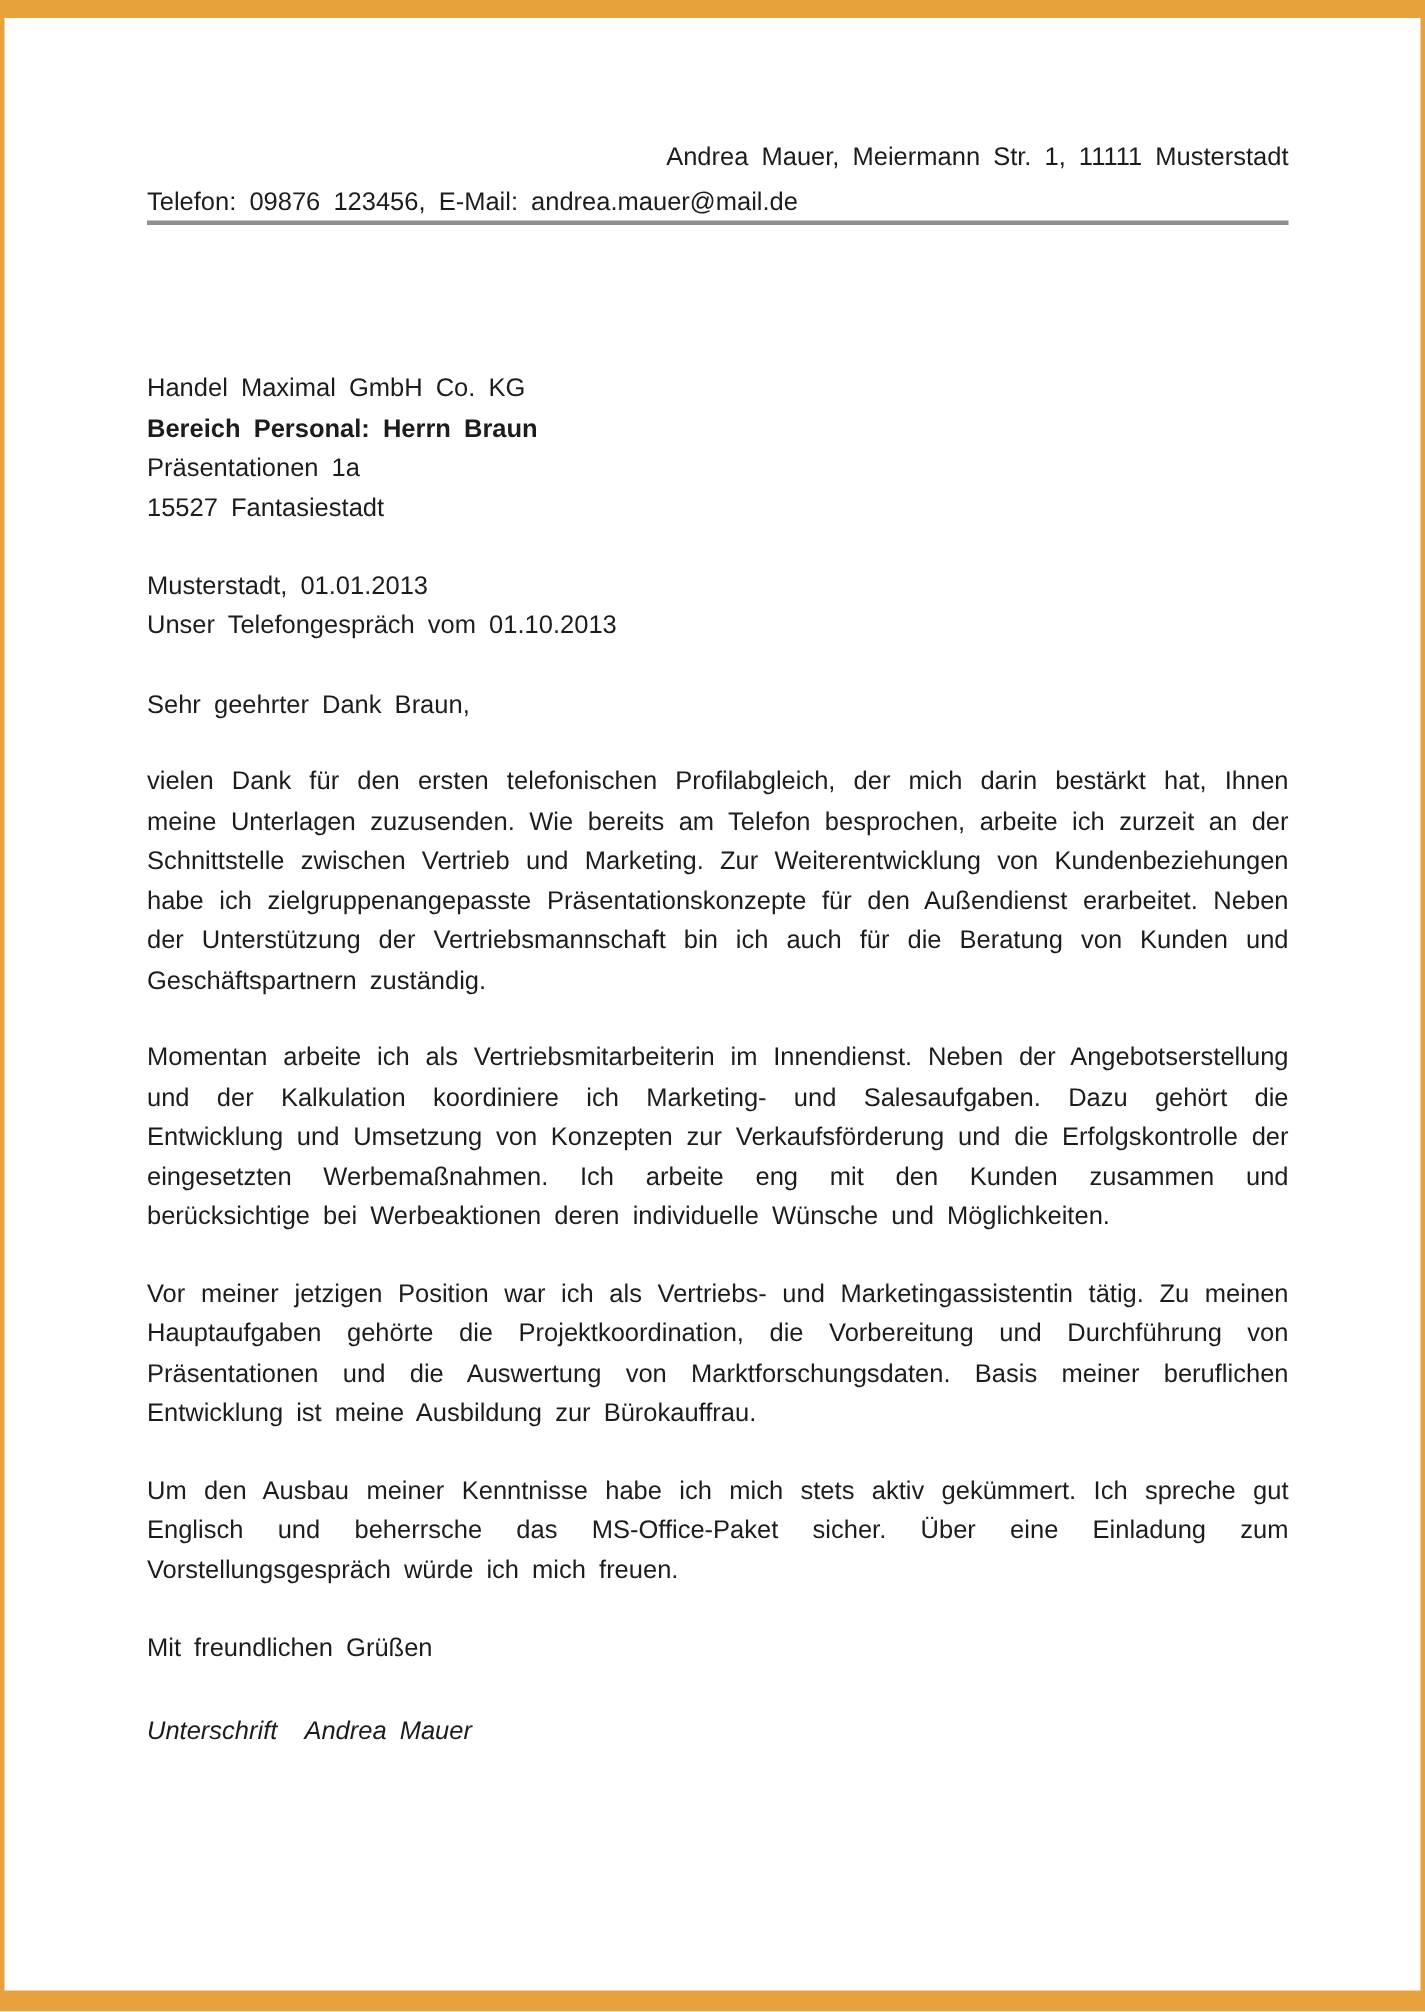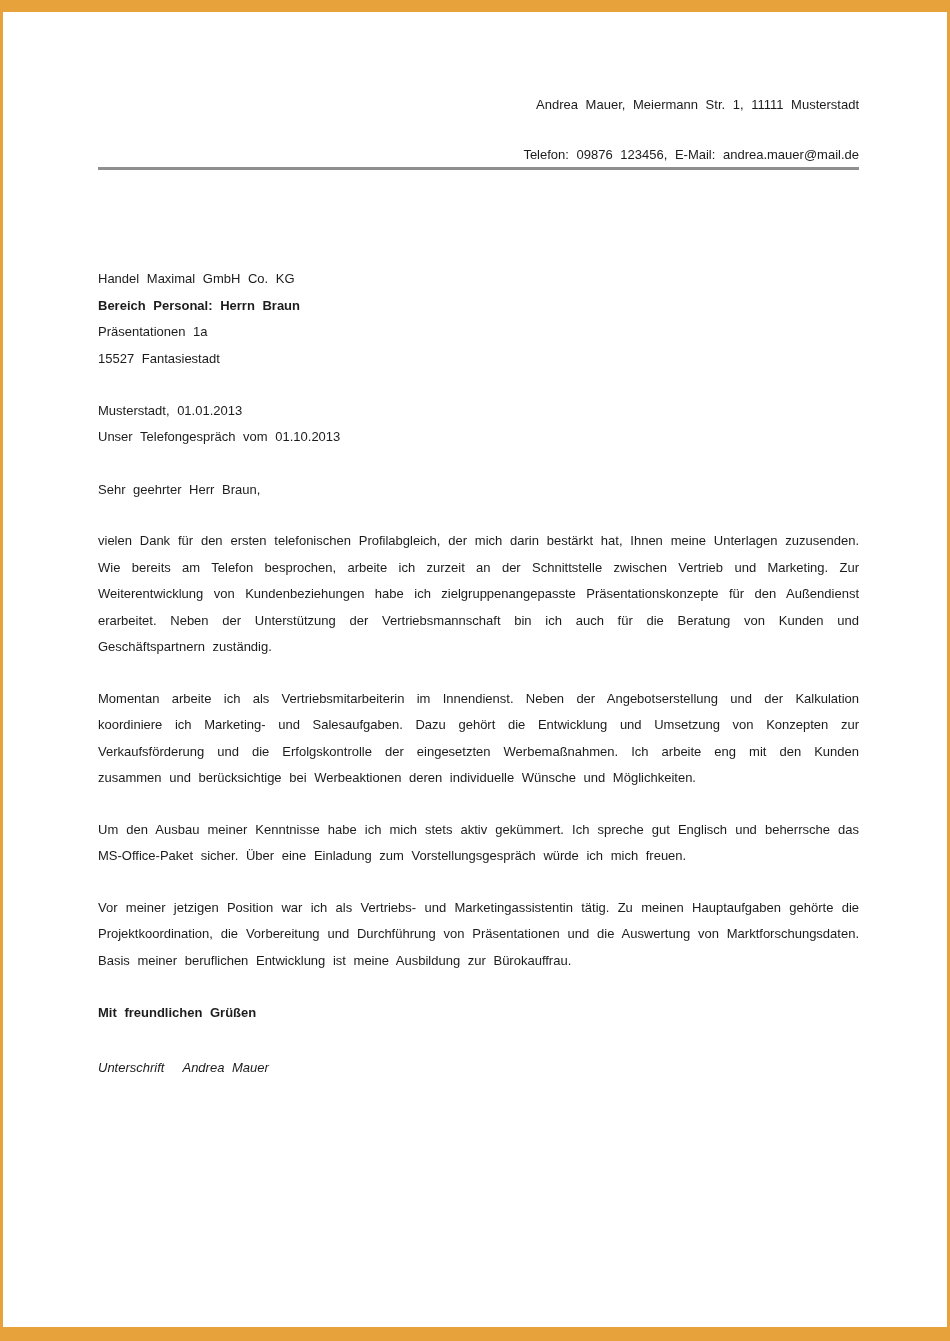--- a/index.html
+++ b/index.html
@@ -18,32 +18,32 @@
     position: relative;
     overflow: hidden;
     font-family: "Liberation Sans", "DejaVu Sans", sans-serif;
     color: #1c1c1c;
   }
   .content {
     box-sizing: border-box;
     width: 100%;
     height: 100%;
     padding: 84px 88px 0 95px;
-    font-size: 13px;
+    font-size: 17px;
     word-spacing: 4px;
   }
   .sender-line {
     text-align: right;
     line-height: 18px;
     white-space: nowrap;
   }
   .contact-line {
-    text-align: right;
+    text-align: left;
     line-height: 18px;
-    margin-top: 32px;
+    margin-top: 12px;
     white-space: nowrap;
   }
   .rule {
     height: 3px;
     background: var(--divider, #8f8f8f);
     margin-top: 3px;
   }
   .recipient {
     margin-top: 96px;
     line-height: 26.5px;
@@ -66,21 +66,20 @@
     line-height: 26px;
   }
   p.body-paragraph {
     margin: 25px 0 0 0;
     line-height: 26.5px;
     text-align: justify;
   }
   .closing {
     margin-top: 26px;
     line-height: 26px;
-    font-weight: bold;
   }
   .signature {
     margin-top: 29px;
     line-height: 26px;
     font-style: italic;
   }
   .signature .sig-name {
     margin-left: 18px;
   }
 </style>
@@ -101,26 +100,26 @@
       <div class="bold">Bereich Personal: Herrn Braun</div>
       <div>Präsentationen 1a</div>
       <div>15527 Fantasiestadt</div>
     </div>
 
     <div class="dateline">Musterstadt, 01.01.2013</div>
 
 
     <div class="reference">Unser Telefongespräch vom 01.10.2013</div>
 
-    <div class="salutation">Sehr geehrter Herr Braun,</div>
+    <div class="salutation">Sehr geehrter Dank Braun,</div>
 
     <p class="body-paragraph">vielen Dank für den ersten telefonischen Profilabgleich, der mich darin bestärkt hat, Ihnen meine Unterlagen zuzusenden. Wie bereits am Telefon besprochen, arbeite ich zurzeit an der Schnittstelle zwischen Vertrieb und Marketing. Zur Weiterentwicklung von Kundenbeziehungen habe ich zielgruppenangepasste Präsentationskonzepte für den Außendienst erarbeitet. Neben der Unterstützung der Vertriebsmannschaft bin ich auch für die Beratung von Kunden und Geschäftspartnern zuständig.</p>
     <p class="body-paragraph">Momentan arbeite ich als Vertriebsmitarbeiterin im Innendienst. Neben der Angebotserstellung und der Kalkulation koordiniere ich Marketing- und Salesaufgaben. Dazu gehört die Entwicklung und Umsetzung von Konzepten zur Verkaufsförderung und die Erfolgskontrolle der eingesetzten Werbemaßnahmen. Ich arbeite eng mit den Kunden zusammen und berücksichtige bei Werbeaktionen deren individuelle Wünsche und Möglichkeiten.</p>
+    <p class="body-paragraph">Vor meiner jetzigen Position war ich als Vertriebs- und Marketingassistentin tätig. Zu meinen Hauptaufgaben gehörte die Projektkoordination, die Vorbereitung und Durchführung von Präsentationen und die Auswertung von Marktforschungsdaten. Basis meiner beruflichen Entwicklung ist meine Ausbildung zur Bürokauffrau.</p>
     <p class="body-paragraph">Um den Ausbau meiner Kenntnisse habe ich mich stets aktiv gekümmert. Ich spreche gut Englisch und beherrsche das MS-Office-Paket sicher. Über eine Einladung zum Vorstellungsgespräch würde ich mich freuen.</p>
-    <p class="body-paragraph">Vor meiner jetzigen Position war ich als Vertriebs- und Marketingassistentin tätig. Zu meinen Hauptaufgaben gehörte die Projektkoordination, die Vorbereitung und Durchführung von Präsentationen und die Auswertung von Marktforschungsdaten. Basis meiner beruflichen Entwicklung ist meine Ausbildung zur Bürokauffrau.</p>
 
     <div class="closing">Mit freundlichen Grüßen</div>
 
     <div class="signature">
       <span class="sig-label">Unterschrift</span><span class="sig-name">Andrea Mauer</span>
     </div>
 
   </div>
 </div>
 

